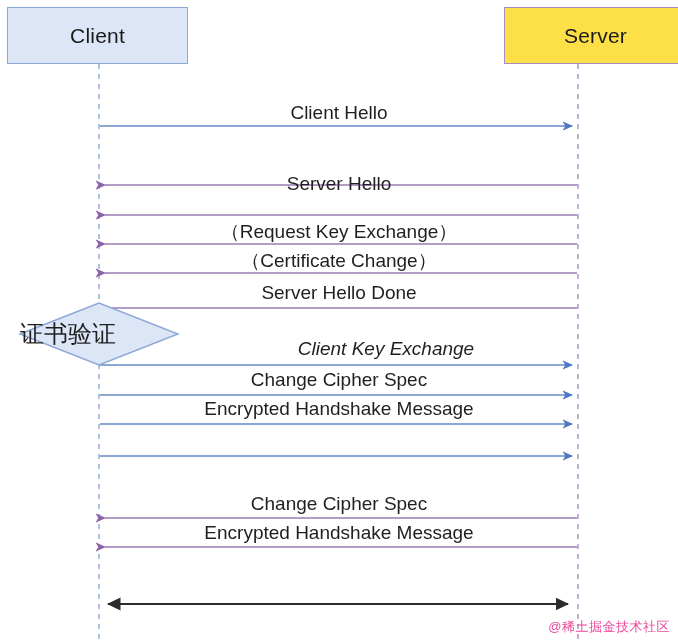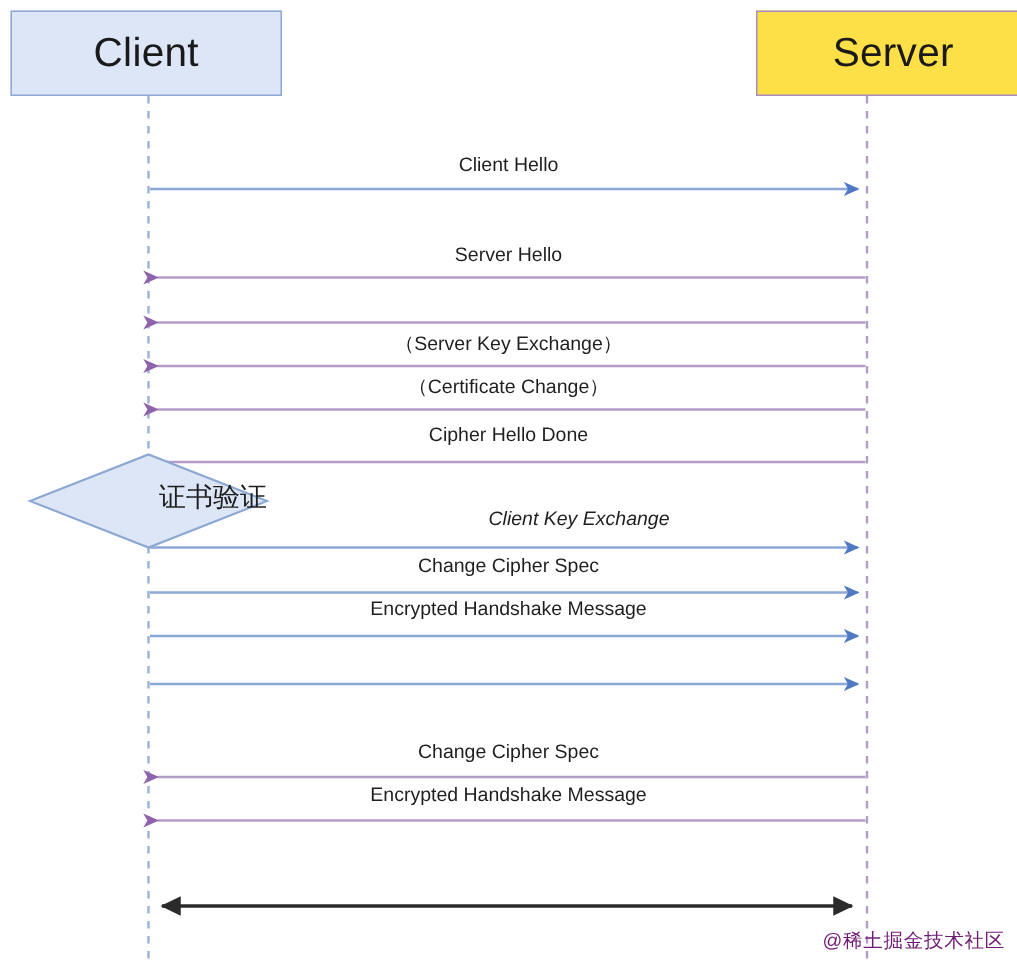--- a/index.html
+++ b/index.html
@@ -26,21 +26,21 @@
     pointer-events: none;
   }
 
   
   .actor-box {
     position: absolute;
     box-sizing: border-box;
     display: flex;
     align-items: center;
     justify-content: center;
-    font-size: 27px;
+    font-size: 21px;
     color: #1a1a1a;
     letter-spacing: 0.2px;
   }
   .actor-client {
     left: 7px;
     top: 7px;
     width: 181px;
     height: 57px;
     background: #dce6f7;
     border: 1.4px solid #8ba7d4;
@@ -53,51 +53,51 @@
     background: #fde047;
     border: 1.4px solid #a98bc4;
   }
 
   
   .msg-label {
     position: absolute;
     left: 0;
     width: 678px;
     text-align: center;
-    font-size: 13px;
+    font-size: 19px;
     color: #1f1f1f;
     white-space: nowrap;
     line-height: 1;
   }
   .msg-label.shift-right {
     padding-left: 94px;
     box-sizing: border-box;
     font-style: italic;
   }
 
   
   .diamond-label {
     position: absolute;
     left: 20px;
     top: 322px;
     width: 158px;
-    text-align: right;
-    font-size: 18px;
+    text-align: left;
+    font-size: 24px;
     color: #1f1f1f;
     white-space: nowrap;
     line-height: 1;
   }
 
   
   .watermark {
     position: absolute;
     right: 8px;
     bottom: 5px;
     font-size: 13px;
-    color: #701a75;
+    color: #ec4899;
     letter-spacing: 0.5px;
     white-space: nowrap;
   }
 </style>
 </head>
 <body>
 
 <div id="diagram">
 
   <svg class="layer" viewBox="0 0 678 641">
@@ -151,28 +151,28 @@
   <div class="actor-box actor-client">
     <span>Client</span>
   </div>
 
   <div class="actor-box actor-server">
     <span>Server</span>
   </div>
 
   <div class="msg-label" style="top:103px">Client Hello</div>
 
-  <div class="msg-label" style="top:163px">Server Hello</div>
+  <div class="msg-label" style="top:174px">Server Hello</div>
 
 
-  <div class="msg-label" style="top:222px">（Server Key Exchange）</div>
+  <div class="msg-label" style="top:222px">（Request Key Exchange）</div>
 
   <div class="msg-label" style="top:251px">（Certificate Change）</div>
 
-  <div class="msg-label" style="top:283px">Cipher Hello Done</div>
+  <div class="msg-label" style="top:283px">Server Hello Done</div>
 
   <div class="msg-label shift-right" style="top:339px">Client Key Exchange</div>
 
   <div class="msg-label" style="top:370px">Change Cipher Spec</div>
 
   <div class="msg-label" style="top:399px">Encrypted Handshake Message</div>
 
 
   <div class="msg-label" style="top:494px">Change Cipher Spec</div>
 

